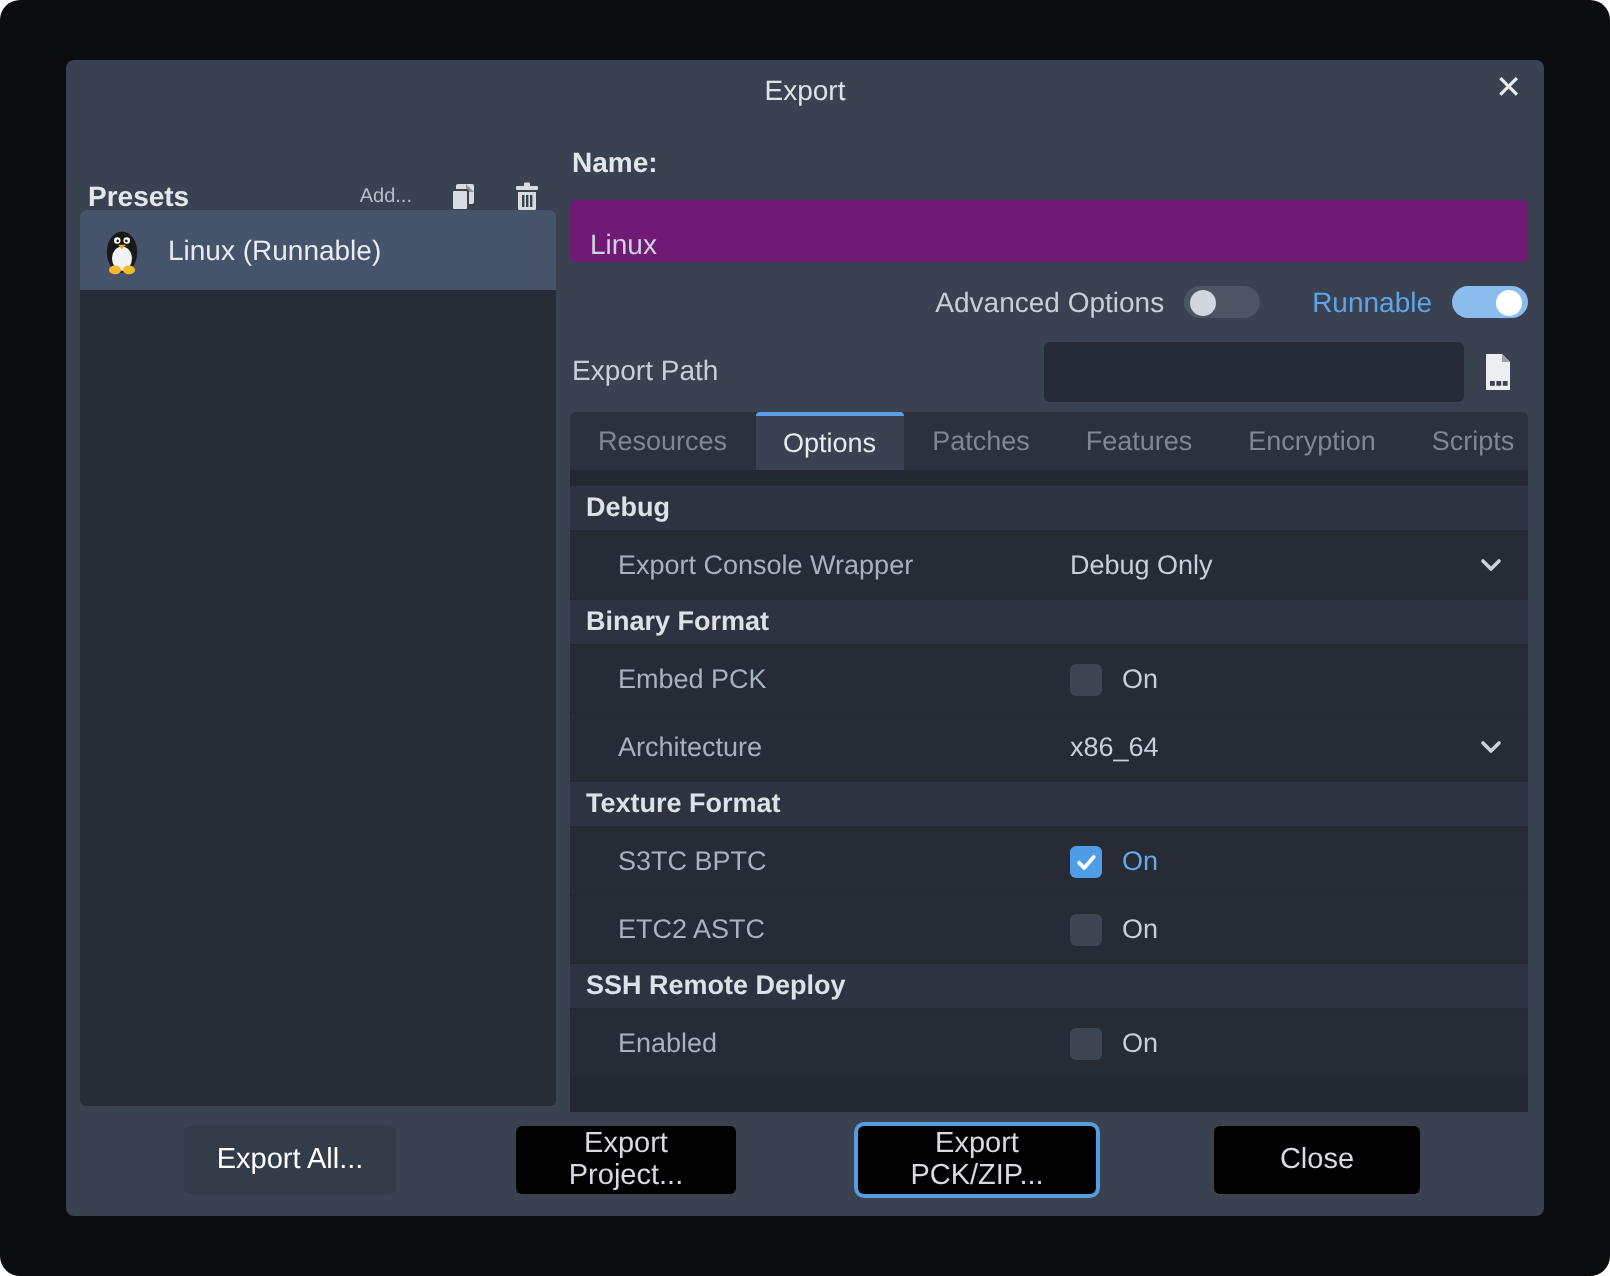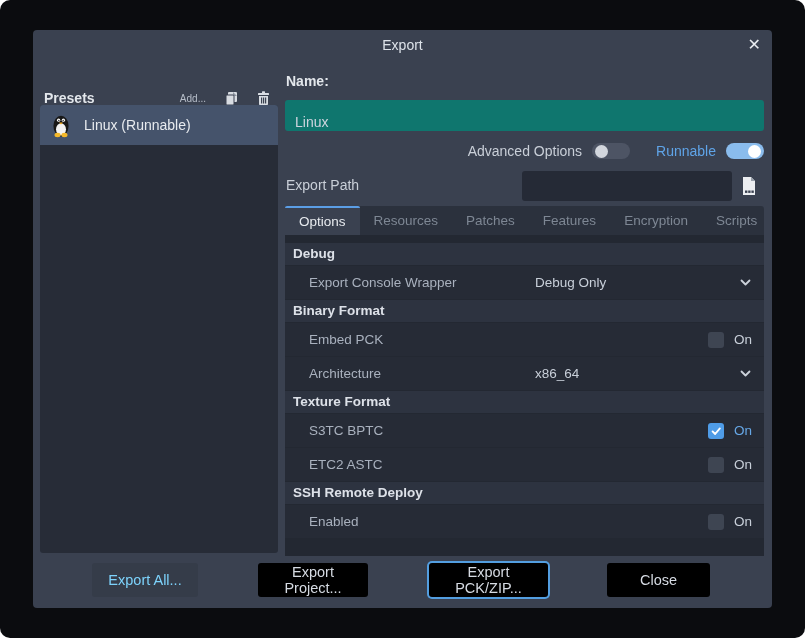--- a/index.html
+++ b/index.html
@@ -20,21 +20,21 @@
   .icon-btn:last-child{margin-right:6px;}
   .preset-list{position:absolute;left:7px;top:75px;width:238px;height:448px;background:#272c37;border-radius:3px;overflow:hidden;}
   .preset-item{height:40px;display:flex;align-items:center;cursor:pointer;}
   .preset-item.selected{background:#45536b;}
   .preset-item .tux{width:26px;height:26px;margin-left:8px;flex:0 0 auto;}
   .preset-item .plabel{margin-left:10px;font-size:14px;color:#e8ebef;}
 
   
   .rcol{position:absolute;left:252px;top:3px;width:479px;height:100%;}
   .name-label{position:absolute;left:1px;top:40px;font-size:14px;font-weight:bold;color:#e3e7ec;}
-  .name-input{position:absolute;left:0;top:67px;width:479px;height:31px;background:#0f766e;border:none;border-radius:3px;
+  .name-input{position:absolute;left:0;top:67px;width:479px;height:31px;background:#701a75;border:none;border-radius:3px;
               color:#ced4de;font-size:14px;padding:12px 0 0 10px;box-sizing:border-box;outline:none;
               font-family:"Liberation Sans","DejaVu Sans",sans-serif;}
   .toggle-row{position:absolute;right:0;top:107px;height:22px;display:flex;align-items:center;}
   .toggle-label{font-size:14px;color:#c9cfd8;margin-right:10px;}
   .toggle-label.blue{color:#5fa4e8;}
   .toggle{width:38px;height:16px;border-radius:8px;position:relative;cursor:pointer;margin-right:26px;}
   .toggle:last-child{margin-right:0;}
   .toggle.off{background:#4d5464;}
   .toggle.on{background:#8abced;}
   .toggle .knob{position:absolute;top:1.5px;width:13px;height:13px;border-radius:50%;}
@@ -51,33 +51,33 @@
   
   .tabbar{position:absolute;left:0;top:173px;width:479px;height:29px;background:#2b313d;border-radius:3px 3px 0 0;display:flex;}
   .tab{padding:0 14px;font-size:13.5px;color:#7e8794;line-height:29px;cursor:pointer;}
   .tab.active{background:#3a4150;color:#e8ebef;border-top:2px solid #5b9ee6;line-height:27px;box-sizing:border-box;border-radius:2px 2px 0 0;}
 
   
   .panel{position:absolute;left:0;top:202px;width:479px;height:321px;background:#232832;padding-top:8px;box-sizing:border-box;overflow:hidden;}
   .sec-header{height:22px;line-height:22px;background:#2d3340;margin-bottom:1px;font-size:13.5px;font-weight:bold;color:#dde1e8;padding-left:8px;}
   .prop-row{height:33px;background:#262b36;margin-bottom:1px;display:flex;align-items:center;}
   .prop-label{flex:0 0 226px;padding-left:24px;font-size:13.5px;color:#a9b1be;white-space:nowrap;overflow:hidden;}
-  .prop-value{flex:1;display:flex;align-items:center;padding-right:12px;justify-content:flex-end;}
+  .prop-value{flex:1;display:flex;align-items:center;padding-right:12px;}
   .dropdown{flex:1;display:flex;align-items:center;justify-content:space-between;cursor:pointer;}
   .dd-text{font-size:13.5px;color:#c8cfd9;}
   .chev{display:flex;align-items:center;}
   .checkbox{width:16px;height:16px;border-radius:3px;background:#3e4552;display:flex;align-items:center;justify-content:center;cursor:pointer;flex:0 0 auto;}
   .checkbox.checked{background:#4f9ce7;}
   .on-label{margin-left:10px;font-size:13.5px;color:#c8cfd9;}
   .on-label.blue{color:#66a7e6;}
 
   
   .btn{position:absolute;top:533px;height:34px;background:#000000;border:none;border-radius:3px;color:#d6dbe3;font-size:14.5px;
        font-family:"Liberation Sans","DejaVu Sans",sans-serif;cursor:pointer;}
-  .btn.disabled{background:#353c49;color:#7dd3fc;cursor:default;}
+  .btn.disabled{background:#353c49;color:#ffffff;cursor:default;}
   .btn.focused{box-shadow:0 0 0 2px #539ee0;}
   .btn-export-all{left:59px;width:106px;}
   .btn-export-project{left:225px;width:110px;}
   .btn-export-pckzip{left:396px;width:119px;}
   .btn-close{left:574px;width:103px;}
 </style>
 </head>
 <body>
 
 <div class="stage">
@@ -150,22 +150,22 @@
             <path d="M3 1 h8 l4 4 v14 h-12 Z" fill="#eceef1"></path>
             <path d="M11 1 L15 5 L11 5 Z" fill="#9aa1ab"></path>
             <rect x="5" y="14.5" width="2.4" height="2.4" fill="#3a4150"></rect>
             <rect x="8.2" y="14.5" width="2.4" height="2.4" fill="#3a4150"></rect>
             <rect x="11.4" y="14.5" width="2.4" height="2.4" fill="#3a4150"></rect>
           </svg>
         </span>
       </div>
 
       <div class="tabbar">
+        <span class="tab">Resources</span>
         <span class="tab active">Options</span>
-        <span class="tab">Resources</span>
         <span class="tab">Patches</span>
         <span class="tab">Features</span>
         <span class="tab">Encryption</span>
         <span class="tab">Scripts</span>
       </div>
 
       <div class="panel">
 
         <div class="sec-header">Debug</div>
         <div class="prop-row">

